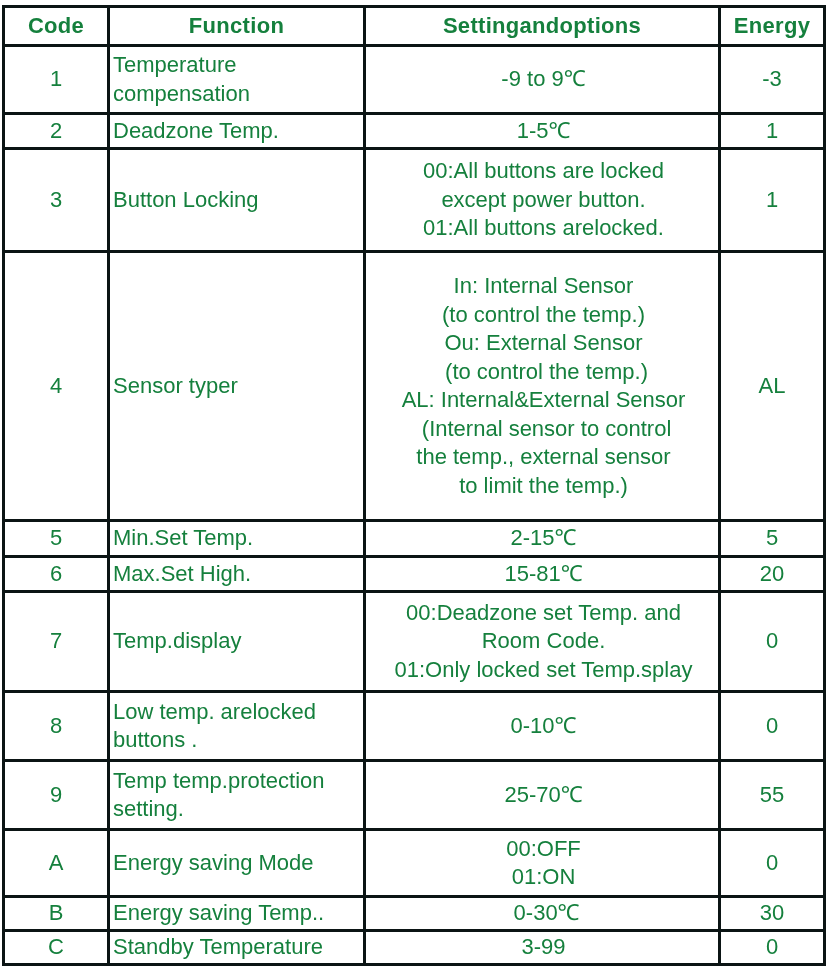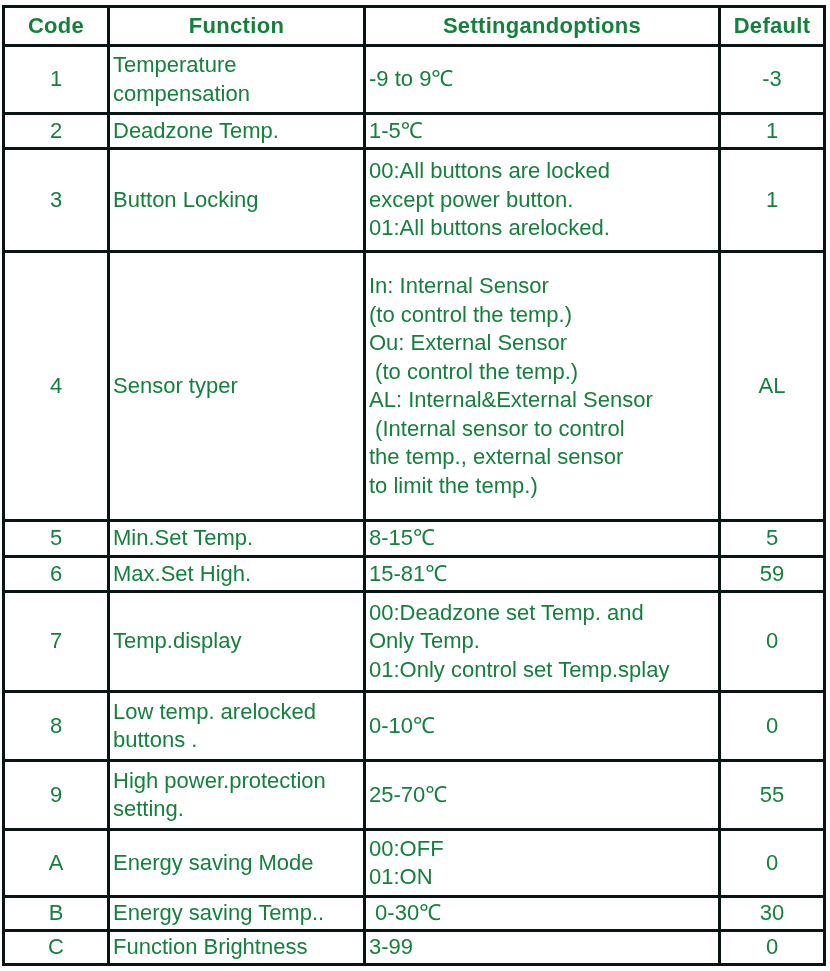--- a/index.html
+++ b/index.html
@@ -28,39 +28,39 @@
     height: 36px;
     padding: 0;
     letter-spacing: 0.3px;
   }
   col.c1 { width: 105px; }
   col.c2 { width: 256px; }
   col.c3 { width: 355px; }
   col.c4 { width: 105px; }
   td.code, td.def { text-align: center; padding: 0; }
   td.func { text-align: left; }
-  td.opt { text-align: left; white-space: pre; }
+  td.opt { text-align: center; white-space: pre; }
   .line { display: block; white-space: pre; }
 </style>
 </head>
 <body>
 
 <table>
   <colgroup>
     <col class="c1">
       <col class="c2">
       <col class="c3">
       <col class="c4">
   </colgroup>
   <thead>
     <tr>
       <th>Code</th>
       <th>Function</th>
       <th>Settingandoptions</th>
-      <th>Default</th>
+      <th>Energy</th>
     </tr>
   </thead>
   <tbody id="tbody">
       <tr style="height: 68px;">
         <td class="code">1</td>
         <td class="func">
           <span class="line">Temperature</span>
           <span class="line">compensation</span>
         </td>
         <td class="opt">-9 to 9℃</td>
@@ -80,65 +80,65 @@
       </tr>
       <tr style="height: 269px;">
         <td class="code">4</td>
         <td class="func">Sensor typer</td>
         <td class="opt"><span class="line">In: Internal Sensor</span><span class="line">(to control the temp.)</span><span class="line">Ou: External Sensor</span><span class="line"> (to control the temp.)</span><span class="line">AL: Internal&amp;External Sensor</span><span class="line"> (Internal sensor to control</span><span class="line">the temp., external sensor</span><span class="line">to limit the temp.)</span></td>
         <td class="def">AL</td>
       </tr>
       <tr style="height: 36px;">
         <td class="code">5</td>
         <td class="func">Min.Set Temp.</td>
-        <td class="opt">8-15℃</td>
+        <td class="opt">2-15℃</td>
         <td class="def">5</td>
       </tr>
       <tr style="height: 35px;">
         <td class="code">6</td>
         <td class="func">Max.Set High.</td>
         <td class="opt">15-81℃</td>
-        <td class="def">59</td>
+        <td class="def">20</td>
       </tr>
       <tr style="height: 100px;">
         <td class="code">7</td>
         <td class="func">Temp.display</td>
-        <td class="opt"><span class="line">00:Deadzone set Temp. and</span><span class="line">Only Temp.</span><span class="line">01:Only control set Temp.splay</span></td>
+        <td class="opt"><span class="line">00:Deadzone set Temp. and</span><span class="line">Room Code.</span><span class="line">01:Only locked set Temp.splay</span></td>
         <td class="def">0</td>
       </tr>
       <tr style="height: 69px;">
         <td class="code">8</td>
         <td class="func">
           <span class="line">Low temp. arelocked</span>
           <span class="line">buttons .</span>
         </td>
         <td class="opt">0-10℃</td>
         <td class="def">0</td>
       </tr>
       <tr style="height: 69px;">
         <td class="code">9</td>
         <td class="func">
-          <span class="line">High power.protection</span>
+          <span class="line">Temp temp.protection</span>
           <span class="line">setting.</span>
         </td>
         <td class="opt">25-70℃</td>
         <td class="def">55</td>
       </tr>
       <tr style="height: 67px;">
         <td class="code">A</td>
         <td class="func">Energy saving Mode</td>
         <td class="opt"><span class="line">00:OFF</span><span class="line">01:ON</span></td>
         <td class="def">0</td>
       </tr>
       <tr style="height: 34px;">
         <td class="code">B</td>
         <td class="func">Energy saving Temp..</td>
         <td class="opt"> 0-30℃</td>
         <td class="def">30</td>
       </tr>
       <tr style="height: 34px;">
         <td class="code">C</td>
-        <td class="func">Function Brightness</td>
+        <td class="func">Standby Temperature</td>
         <td class="opt">3-99</td>
         <td class="def">0</td>
       </tr>
     </tbody>
 </table>
 
 </body></html>

